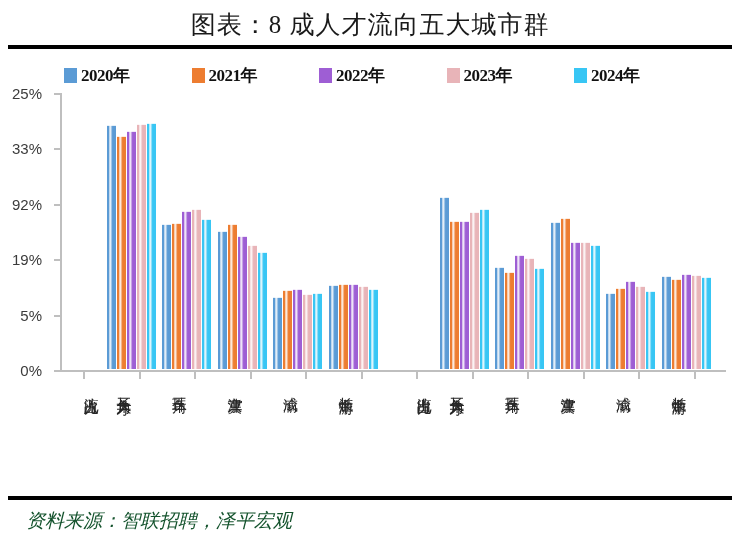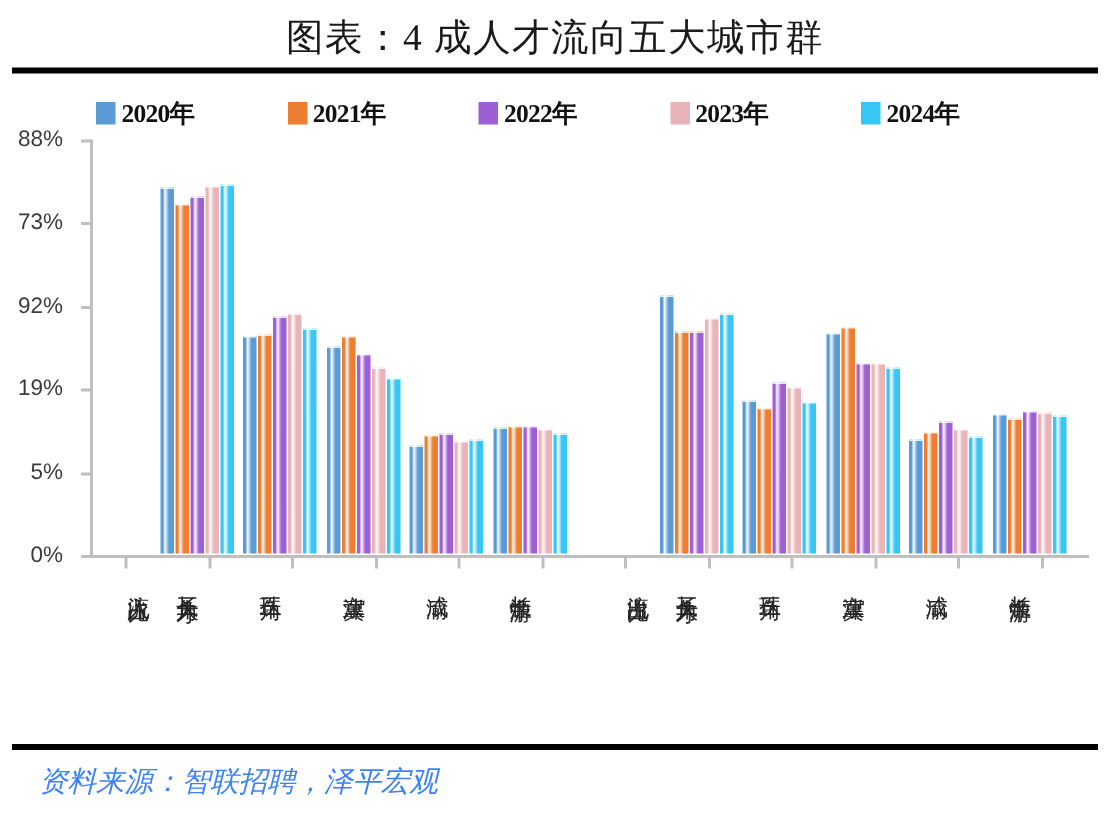--- a/index.html
+++ b/index.html
@@ -28,21 +28,21 @@
     background: #000;
   }
   .rule-bottom {
     position: absolute; left: 8px; top: 496px; width: 724px; height: 4px;
     background: #000;
   }
 
   
   .footer {
     position: absolute; left: 26px; top: 508px;
-    font-size: 19px; color: #3b82f6;
+    font-size: 19px; color: #14532d;
     font-style: italic;
     font-family: "Liberation Serif", "DejaVu Serif", serif;
     white-space: nowrap;
   }
 
   
   .chart-area {
     position: absolute;
     left: 14px; top: 54px;
     width: 712px; height: 436px;
@@ -129,21 +129,21 @@
     letter-spacing: 1px;
     white-space: nowrap;
     transform: translateX(-50%);
   }
 </style>
 </head>
 <body>
 
 <div id="page">
 
-  <div class="title">图表：4 成人才流向五大城市群</div>
+  <div class="title">图表：8 成人才流向五大城市群</div>
   <div class="rule-top"></div>
 
   <div class="chart-area">
 
     <div class="legend" id="legend">
         <div class="legend-item">
           <span class="legend-swatch" style="background: rgb(91, 155, 213);"></span>
           <span class="legend-label">2020年</span>
         </div>
         <div class="legend-item">
@@ -178,25 +178,25 @@
         <div class="ytick" style="top: 166.2px;"></div>
         <div class="ylabel-wrap" style="top: 166.2px;">
           <div class="ylabel">19%</div>
         </div>
         <div class="ytick" style="top: 110.8px;"></div>
         <div class="ylabel-wrap" style="top: 110.8px;">
           <div class="ylabel">92%</div>
         </div>
         <div class="ytick" style="top: 55.4px;"></div>
         <div class="ylabel-wrap" style="top: 55.4px;">
-          <div class="ylabel">73%</div>
+          <div class="ylabel">33%</div>
         </div>
         <div class="ytick" style="top: 0px;"></div>
         <div class="ylabel-wrap" style="top: 0px;">
-          <div class="ylabel">88%</div>
+          <div class="ylabel">25%</div>
         </div>
         <div class="xcat" style="left: 30.525px;">流入占比</div>
         <div class="xtick" style="left: 23.31px;"></div>
         <div class="bar" title="流入占比 / 长三角人才 / 2020年: 22%" style="left: 46.75px; height: 243.76px; background: linear-gradient(to right, rgb(91, 155, 213) 0%, rgb(91, 155, 213) 18%, rgba(255, 255, 255, 0.42) 34%, rgb(91, 155, 213) 62%, rgb(91, 155, 213) 100%); border-top: 1px solid rgba(255, 255, 255, 0.85);"></div>
         <div class="bar" title="流入占比 / 长三角人才 / 2021年: 21%" style="left: 56.75px; height: 232.68px; background: linear-gradient(to right, rgb(237, 125, 49) 0%, rgb(237, 125, 49) 18%, rgba(255, 255, 255, 0.42) 34%, rgb(237, 125, 49) 62%, rgb(237, 125, 49) 100%); border-top: 1px solid rgba(255, 255, 255, 0.85);"></div>
         <div class="bar" title="流入占比 / 长三角人才 / 2022年: 21.5%" style="left: 66.75px; height: 238.22px; background: linear-gradient(to right, rgb(158, 94, 212) 0%, rgb(158, 94, 212) 18%, rgba(255, 255, 255, 0.42) 34%, rgb(158, 94, 212) 62%, rgb(158, 94, 212) 100%); border-top: 1px solid rgba(255, 255, 255, 0.85);"></div>
         <div class="bar" title="流入占比 / 长三角人才 / 2023年: 22.1%" style="left: 76.75px; height: 244.868px; background: linear-gradient(to right, rgb(232, 180, 184) 0%, rgb(232, 180, 184) 18%, rgba(255, 255, 255, 0.42) 34%, rgb(232, 180, 184) 62%, rgb(232, 180, 184) 100%); border-top: 1px solid rgba(255, 255, 255, 0.85);"></div>
         <div class="bar" title="流入占比 / 长三角人才 / 2024年: 22.2%" style="left: 86.75px; height: 245.976px; background: linear-gradient(to right, rgb(56, 198, 244) 0%, rgb(56, 198, 244) 18%, rgba(255, 255, 255, 0.42) 34%, rgb(56, 198, 244) 62%, rgb(56, 198, 244) 100%); border-top: 1px solid rgba(255, 255, 255, 0.85);"></div>
         <div class="xcat" style="left: 63.25px;">长三角人才</div>
         <div class="xtick" style="left: 78.81px;"></div>

